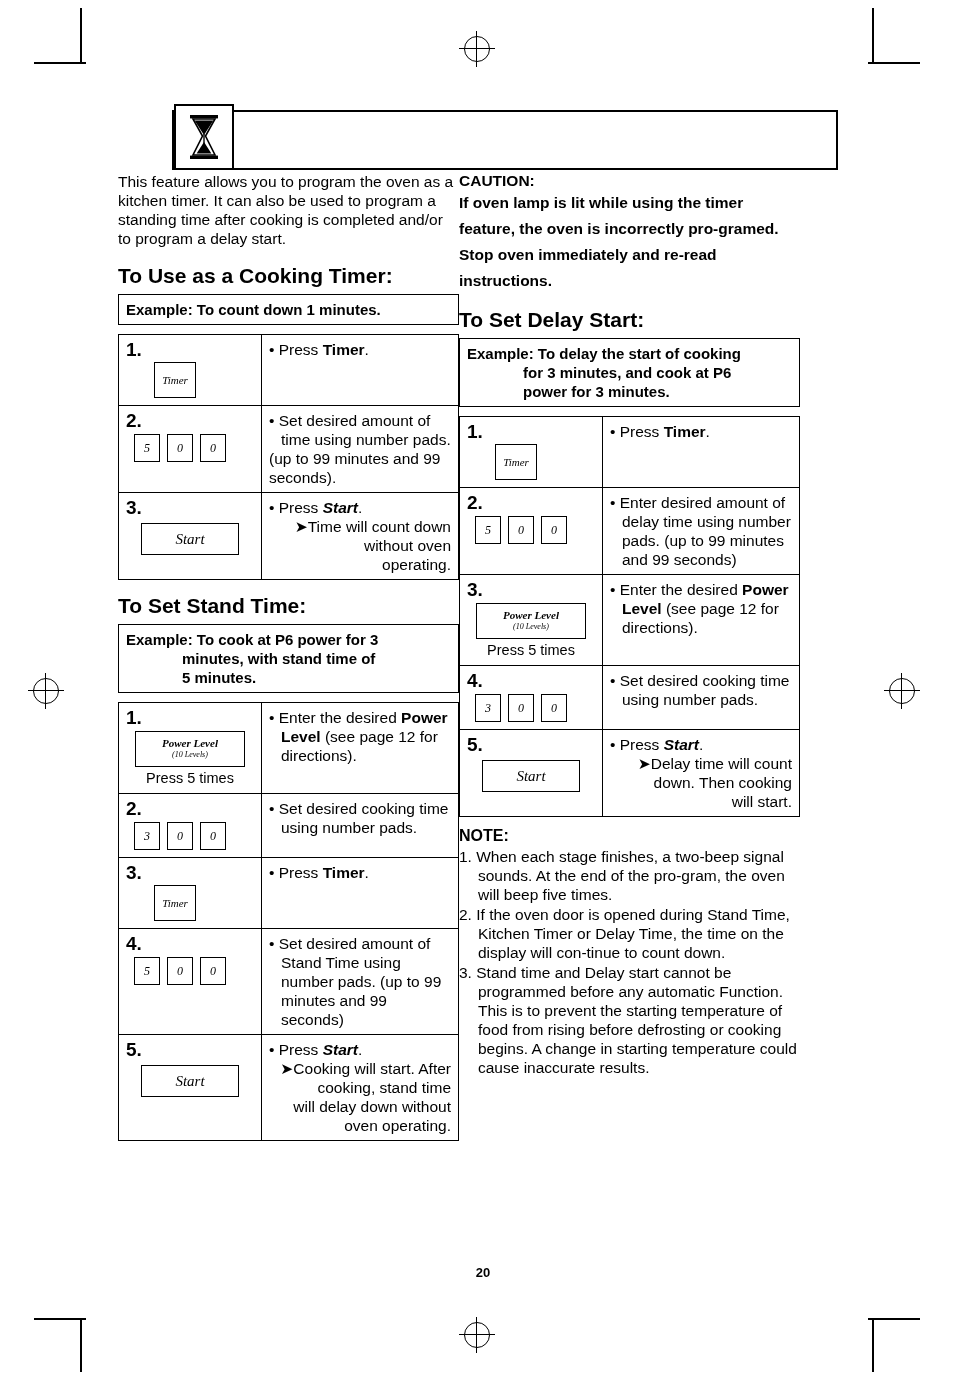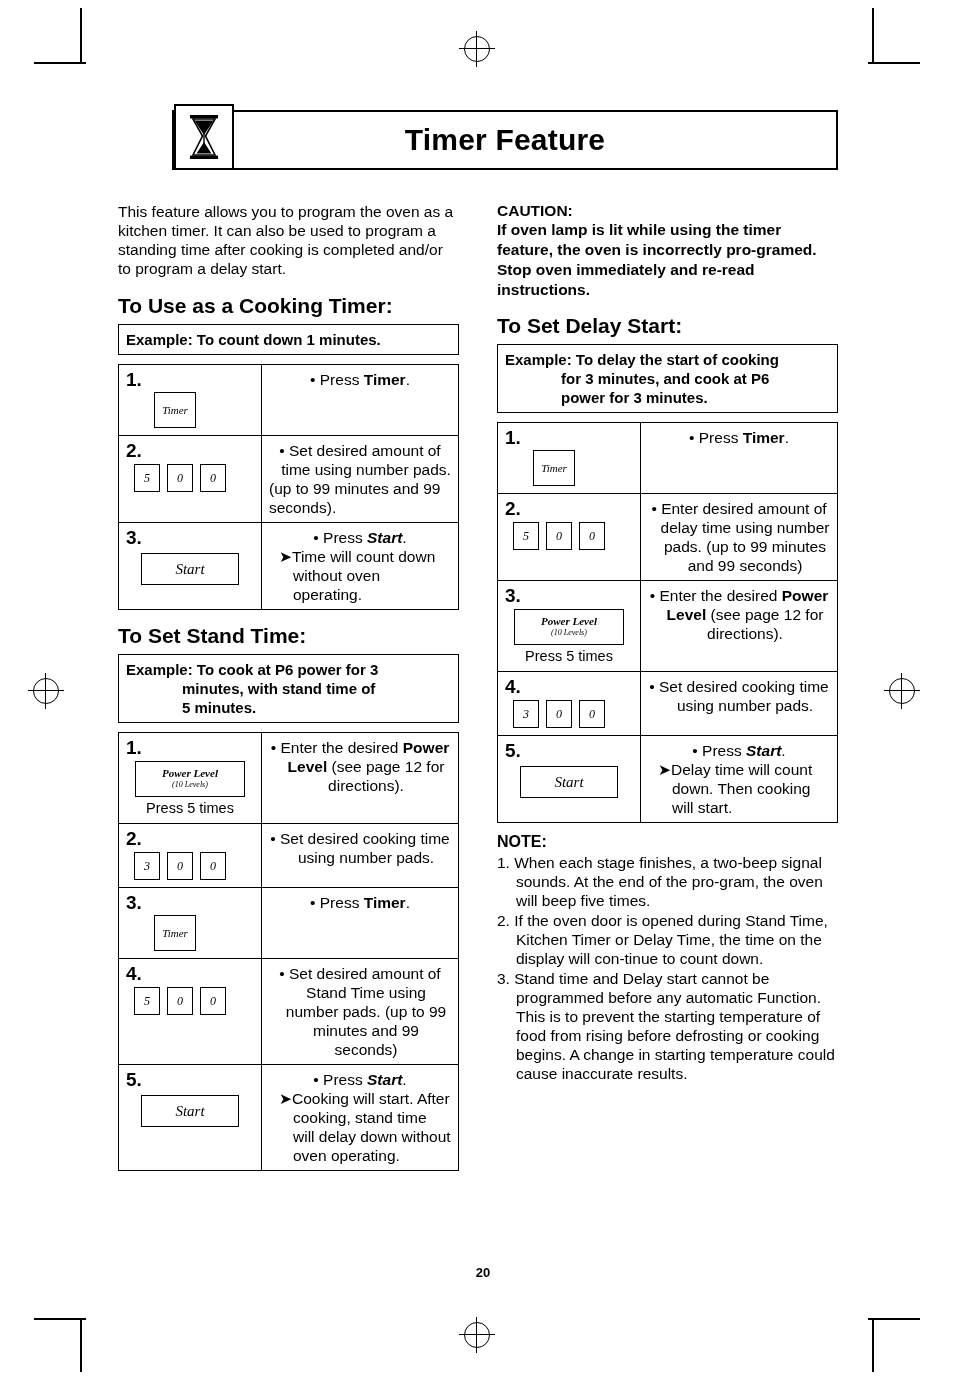--- a/index.html
+++ b/index.html
@@ -15,41 +15,41 @@
   .headerline{position:absolute;left:80px;top:22px;font-family:"Liberation Mono",monospace;font-size:14.5px;letter-spacing:1.2px;}
 
   .content{position:absolute;left:118px;top:110px;width:720px;}
 
   
   .titlebar{position:relative;height:56px;border:2px solid #000;margin-left:54px;display:flex;align-items:center;justify-content:center;}
   .titlebar h1{font-size:30px;font-weight:bold;margin:0;letter-spacing:.2px;}
   .hourglass{position:absolute;left:0px;top:-8px;width:56px;height:62px;border:2px solid #000;background:#fff;display:flex;align-items:center;justify-content:center;}
   .hourglass svg{display:block;}
 
-  .cols{display:flex;gap:38px;margin-top:32px;}
+  .cols{display:flex;margin-top:2px;}
   .colL{width:341px;}
   .colR{width:341px;}
 
   p.intro{font-size:15.5px;line-height:19px;margin:0 0 10px 0;}
   .caution-title{font-size:15.5px;font-weight:bold;margin:0;}
-  .caution-body{font-size:15.5px;font-weight:bold;line-height:20px;margin:0;}
+  .caution-body{font-size:15.5px;font-weight:bold;line-height:26px;margin:0;}
 
   h2.sec{font-size:21px;font-weight:bold;margin:14px 0 6px 0;}
   h2.sec.first{margin-top:16px;}
 
   .example{border:1.6px solid #000;padding:5px 7px;font-size:15px;font-weight:bold;line-height:19px;}
   .example .ind{display:block;padding-left:56px;text-indent:0;}
   .example .ind0{display:block;}
 
   table.steps{border-collapse:collapse;width:100%;margin-top:9px;border:1.6px solid #000;}
   table.steps td{border:1.6px solid #000;vertical-align:top;padding:5px 7px;font-size:15.5px;line-height:19px;}
   table.steps td.num{width:128px;}
   .stepnum{font-size:19px;font-weight:bold;display:block;margin-bottom:2px;}
-  .bullet{display:block;padding-left:12px;text-indent:-12px;text-align:center;}
-  .arrowline{display:block;padding-left:24px;text-indent:-14px;}
+  .bullet{display:block;padding-left:12px;text-indent:-12px;}
+  .arrowline{display:block;padding-left:24px;text-indent:-14px;text-align:right;}
   .b{font-weight:bold;}
   .bi{font-weight:bold;font-style:italic;}
 
   
   .keyrow{display:flex;gap:7px;margin:4px 0 2px 8px;}
   .numkey{width:24px;height:26px;border:1.4px solid #000;display:flex;align-items:center;justify-content:center;font-size:12px;font-style:italic;font-family:"Liberation Serif",serif;}
   .timerkey{width:40px;height:34px;border:1.4px solid #000;display:flex;align-items:center;justify-content:center;font-size:11px;font-style:italic;font-family:"Liberation Serif",serif;margin:3px 0 2px 28px;}
   .startkey{width:96px;height:30px;border:1.4px solid #000;display:flex;align-items:center;justify-content:center;font-size:15px;font-style:italic;font-family:"Liberation Serif",serif;margin:6px auto 4px auto;}
   .powerkey{width:108px;height:34px;border:1.4px solid #000;display:flex;flex-direction:column;align-items:center;justify-content:center;margin:4px auto 2px auto;line-height:11px;}
   .powerkey .l1{font-size:11px;font-style:italic;font-weight:bold;font-family:"Liberation Serif",serif;}
@@ -77,21 +77,20 @@
   <div class="crop" style="left:868px;top:1318px;width:52px;height:1.5px;"></div>
   <div class="reg" style="left:464px;top:36px;"></div>
   <div class="reg" style="left:33px;top:678px;"></div>
   <div class="reg" style="left:889px;top:678px;"></div>
   <div class="reg" style="left:464px;top:1322px;"></div>
 
 
   <div class="content">
 
     <div class="titlebar">
-      <h1>Timer Feature</h1>
       <div class="hourglass">
         <svg width="34" height="46" viewBox="0 0 34 46" aria-hidden="true">
           <rect x="3" y="1" width="28" height="3.4" fill="#000"></rect>
           <rect x="3" y="41.6" width="28" height="3.4" fill="#000"></rect>
           <path d="M6 5 H28 L18.5 22 L28 41 H6 L15.5 22 Z" fill="#fff" stroke="#000" stroke-width="1.6"></path>
           <path d="M7.6 6.4 H26.4 L17 21 Z" fill="#000"></path>
           <path d="M9.6 39.6 H24.4 L17 28 Z" fill="#000"></path>
           <rect x="16.3" y="20" width="1.4" height="10" fill="#000"></rect>
         </svg>
       </div>

